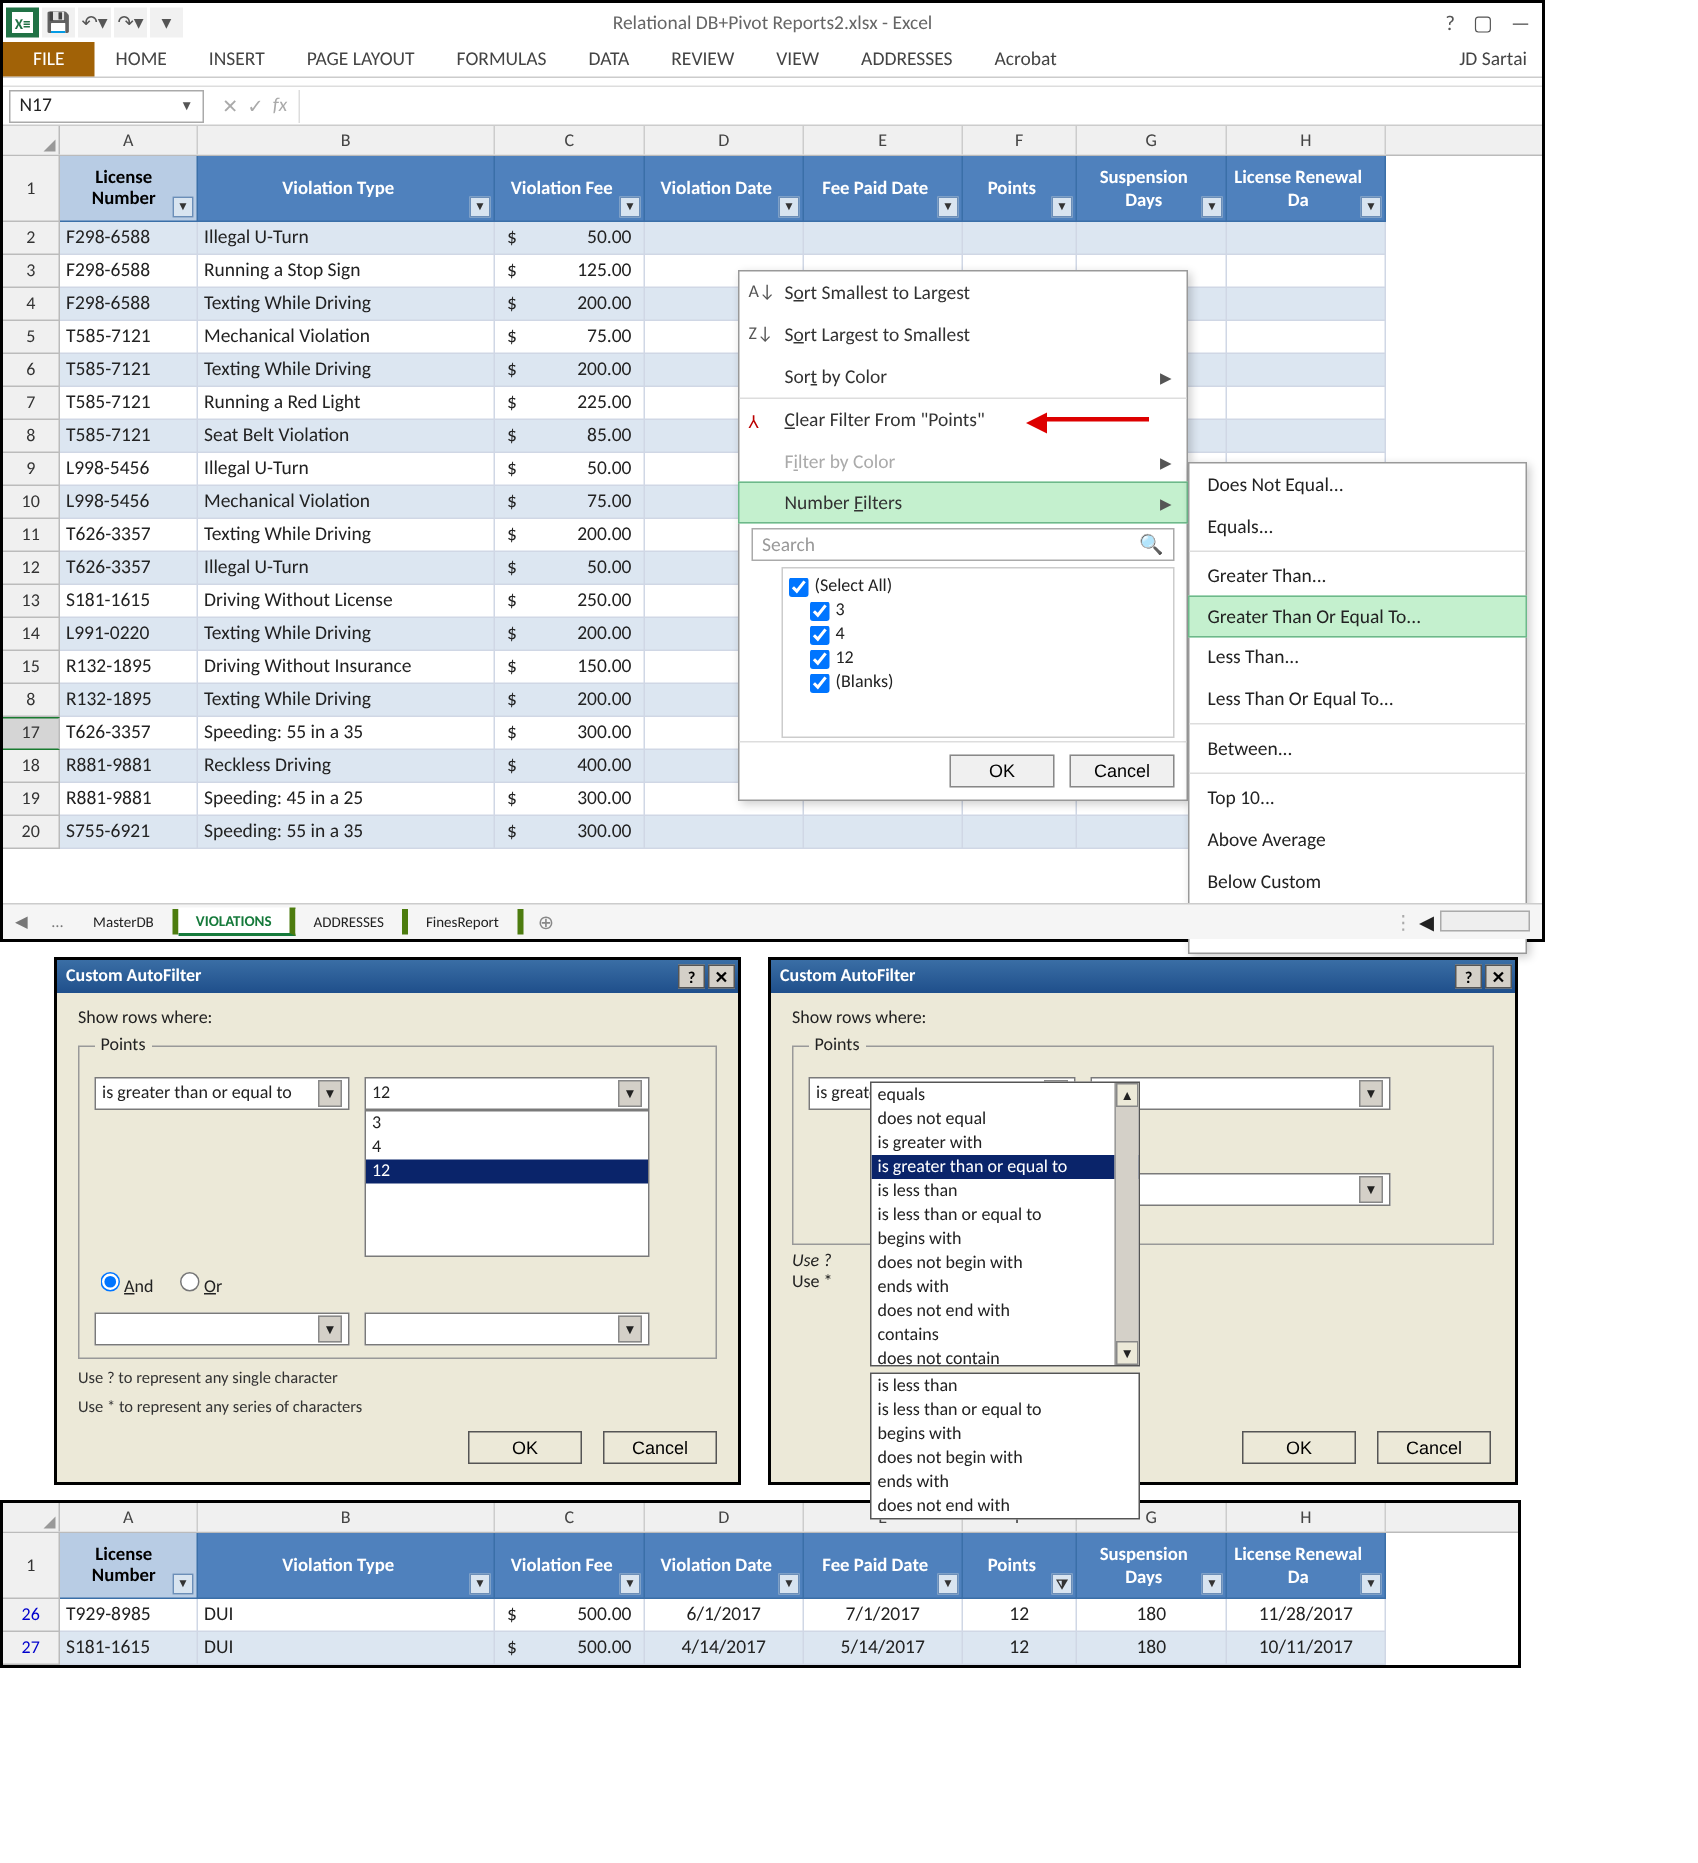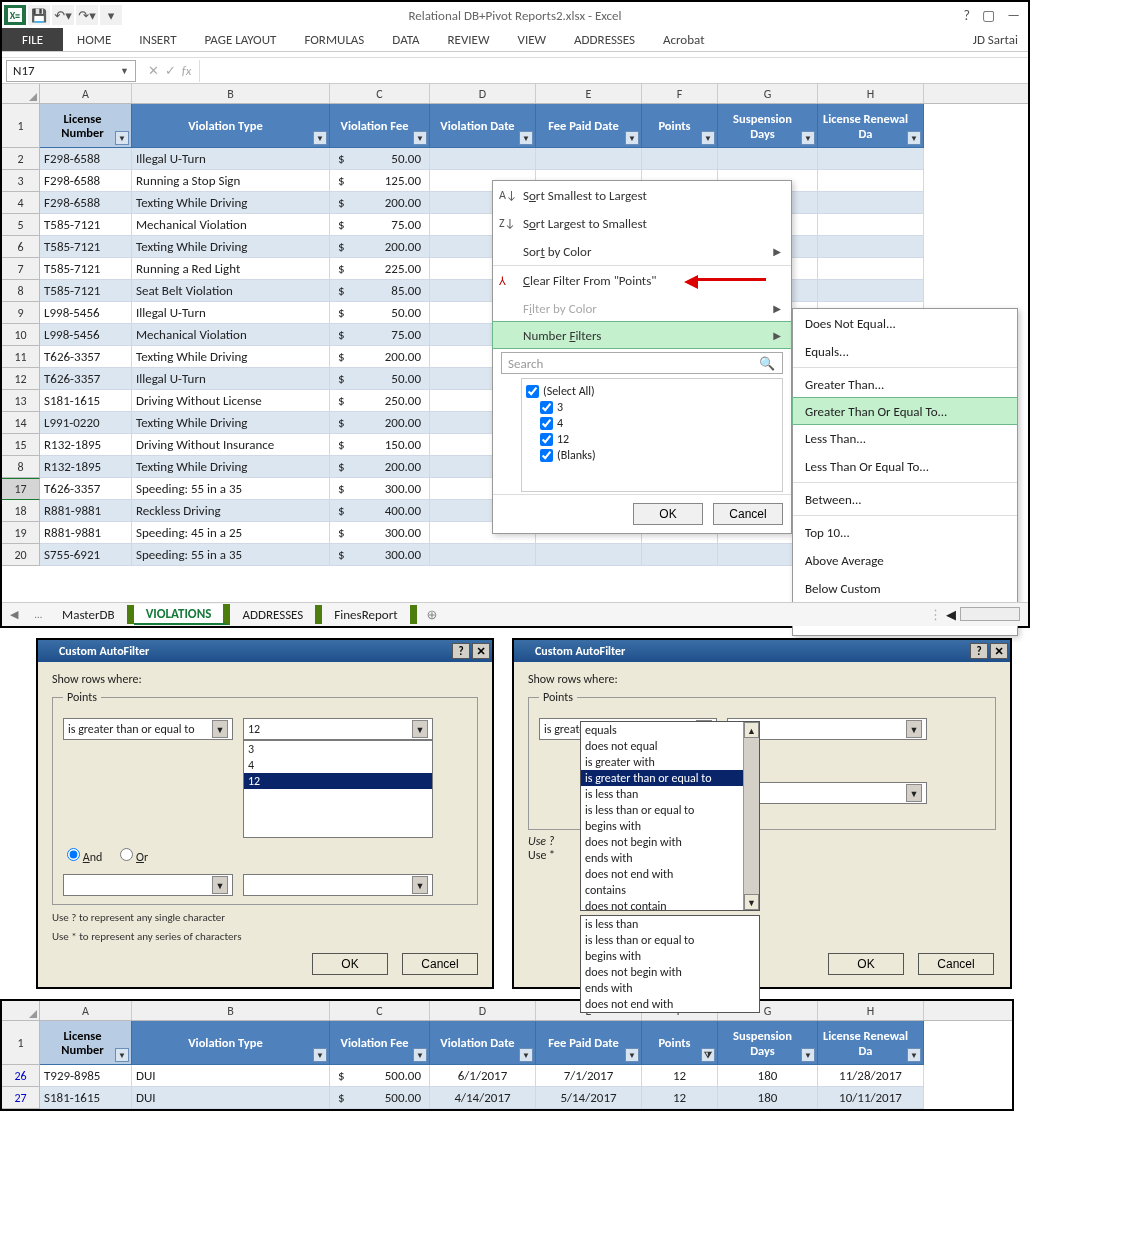--- a/index.html
+++ b/index.html
@@ -15,21 +15,21 @@
 .qat .xl-icon { width: 22px; height: 20px; background: #207245; position: relative; display: flex; align-items:center; justify-content:center;}
 .qat .xl-icon .inner { width: 14px; height: 14px; background:#fff; color:#207245; font-size:10px; font-weight:bold; display:flex; align-items:center; justify-content:center; }
 .qat .qbtn { width: 22px; height: 20px; display:flex; align-items:center; justify-content:center; font-size:13px; color:#555; background:#f1f1f1; }
 .titlebar .title { position:absolute; left:50%; transform:translateX(-50%); color:#666; font-size:13px; }
 .titlebar .wincontrols { margin-left:auto; display:flex; gap:12px; padding-right:8px; color:#555; }
 .titlebar .wincontrols span { font-size:14px; }
 
 
 .ribbon { height: 24px; background:#fff; border-bottom:1px solid #ccc; display:flex; align-items:center; }
 .ribbon .tab { padding: 4px 14px; font-size:13px; color:#444; }
-.ribbon .tab.file { background:#404040; color:#fff; font-weight:normal; padding:4px 20px; }
+.ribbon .tab.file { background:#a16207; color:#fff; font-weight:normal; padding:4px 20px; }
 .ribbon .user { margin-left:auto; padding-right:10px; color:#444; }
 
 
 .fbar { height: 26px; display:flex; align-items:center; border-bottom:1px solid #ccc; }
 .namebox { width:130px; height:22px; border:1px solid #aaa; margin:2px 4px; padding:1px 6px; display:flex; align-items:center; justify-content:space-between; }
 .namebox .drop { font-size:9px; color:#555;}
 .fxbtns { display:flex; gap:6px; padding:0 8px; color:#aaa; }
 .fxbtns span { font-size:13px; }
 .fxbar { flex:1; border-left:1px solid #ddd; height:22px; padding:2px 6px; }
 
@@ -83,32 +83,32 @@
 
 
 .nf-sub { position:absolute; left:790px; top:306px; width:226px; background:#fff; border:1px solid #999; box-shadow:2px 2px 6px rgba(0,0,0,.2);}
 .nf-sub .mi { height:28px; display:flex; align-items:center; padding:0 12px; font-size:13px;}
 .nf-sub .mi.hl { background:#c4f0ce; border:1px solid #6db88a; margin:-1px;}
 .nf-sub hr { border:none; border-top:1px solid #ddd; margin:2px 0;}
 
 
 .sheet-tabs { position:absolute; bottom:0; left:0; right:0; height:24px; border-top:1px solid #ccc; display:flex; align-items:center; background:#f5f5f5;}
 .sheet-tabs .nav { padding:0 8px; color:#777; font-size:11px;}
-.sheet-tabs .stab { padding:2px 12px; font-size:13px; border-right:7px solid #4d7c0f; background:#f5f5f5;}
+.sheet-tabs .stab { padding:2px 12px; font-size:10px; border-right:4px solid #4d7c0f; background:#f5f5f5;}
 .sheet-tabs .stab.active { background:#fff; border-bottom:2px solid #167a3b; color:#167a3b; font-weight:bold;}
 .sheet-tabs .add { padding:0 10px; color:#888;}
 .sheet-tabs .scroll { margin-left:auto; display:flex; gap:4px; padding-right:8px; }
 .sheet-tabs .scroll .sb{width:60px;height:14px;border:1px solid #aaa;background:#eee;}
 
 
 .dialogs-row { display:flex; gap:18px; margin:10px 0 10px 36px;}
 .caf { border:2px solid #000; background:#ece9d8; width:458px; position:relative;}
 .caf.d2{width:500px;}
 .caf .titlebar2 { height:22px; background:linear-gradient(#3a6ea5,#1f4f8b); color:#fff; font-weight:bold; font-size:12px; display:flex; align-items:center;}
-.caf .titlebar2 .t{padding-left:21px;}
+.caf .titlebar2 .t{padding-left:6px;}
 .caf .titlebar2 .tbtns{margin-left:auto; display:flex;}
 .caf .titlebar2 .tbtn{width:18px;height:16px;background:#d4d0c8;color:#000;border:1px solid #555;margin-right:2px;display:flex;align-items:center;justify-content:center;font-size:11px;}
 .caf .body{padding:10px 14px 12px;}
 .caf .lbl{font-size:12px; margin-bottom:4px;}
 .caf fieldset{border:1px solid #999; padding:10px 10px 4px; margin-top:4px;}
 .caf legend{font-size:12px;padding:0 4px;}
 .caf .row{display:flex; gap:10px; margin:4px 0; align-items:flex-start;}
 .caf .combo{height:22px; border:1px solid #7a7a7a; background:#fff; display:flex; align-items:center; justify-content:space-between; padding:0 4px; font-size:12px;}
 .caf .combo .dd{width:16px;height:18px;background:#d4d0c8;border:1px solid #888;display:flex;align-items:center;justify-content:center;font-size:9px;}
 .caf .listbox{border:1px solid #7a7a7a;background:#fff;font-size:12px;}

